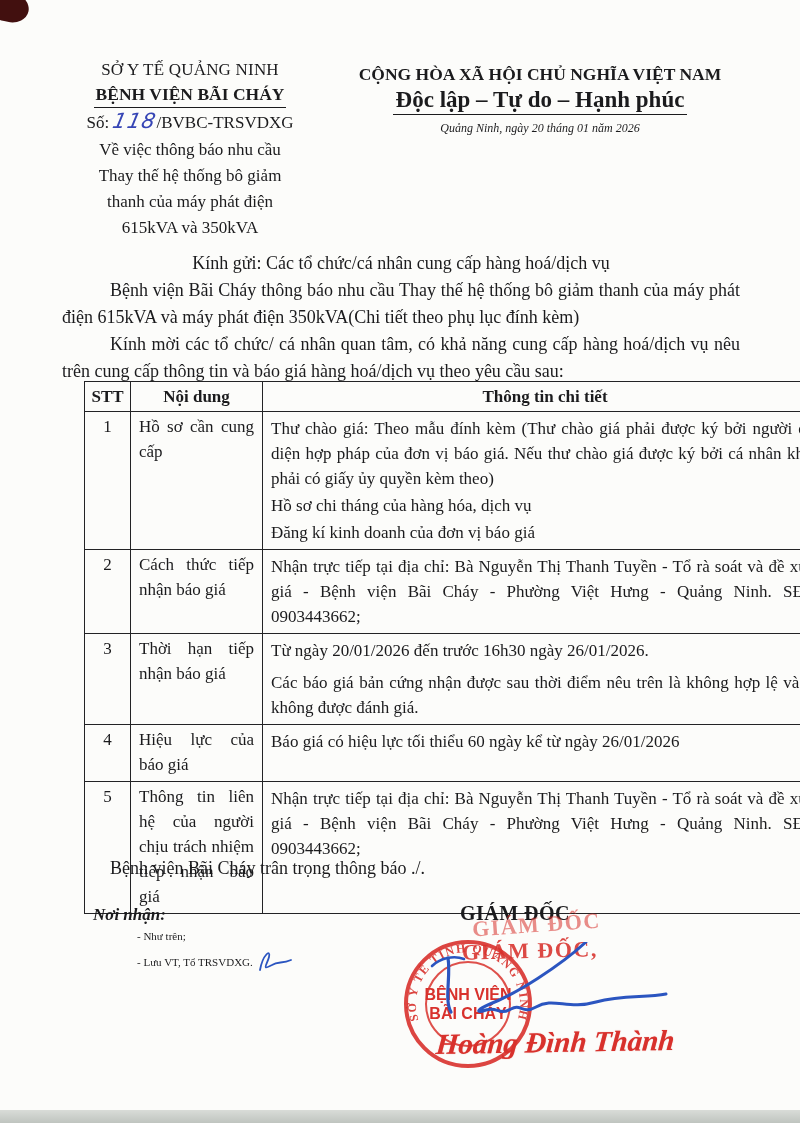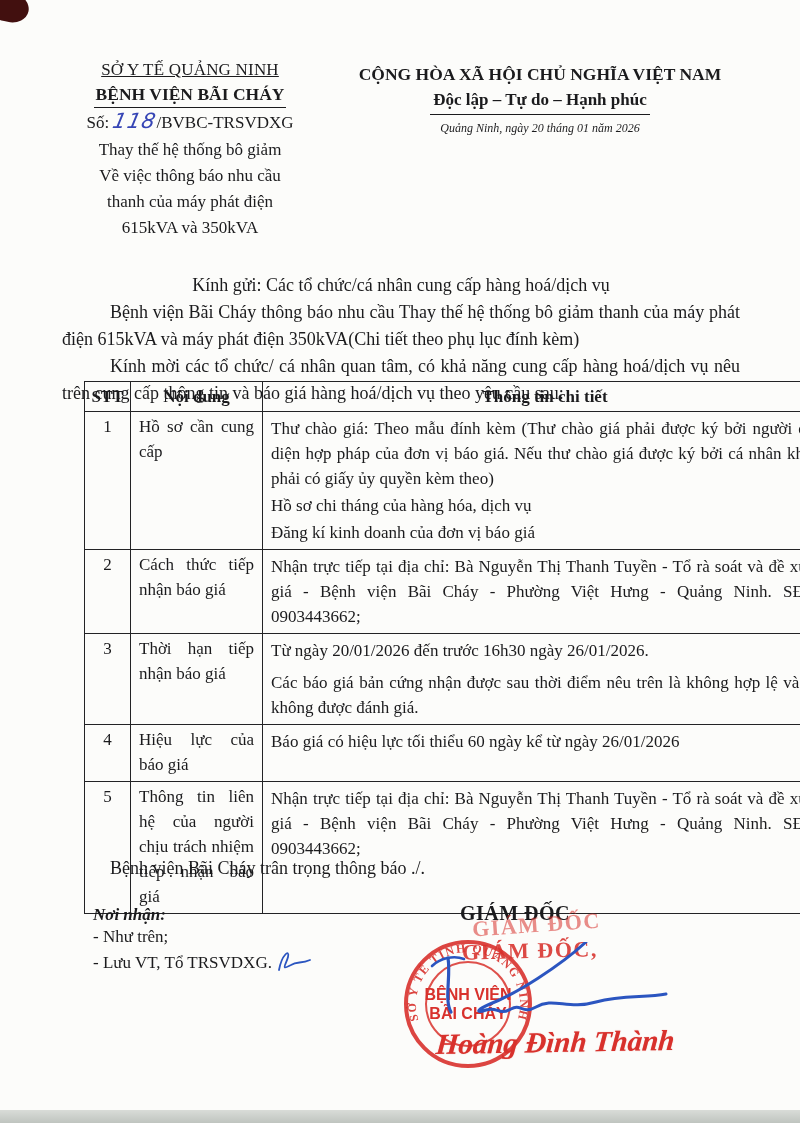--- a/index.html
+++ b/index.html
@@ -21,49 +21,49 @@
   }
   .bottom-strip {
     position:absolute; left:0; bottom:0; width:800px; height:13px;
     background:linear-gradient(180deg,#d9dcd8 0%,#bfc4bf 100%);
   }
   
   .hdr-left {
     position:absolute; left:52px; top:58px; width:276px;
     text-align:center; font-size:17px; line-height:24px;
   }
-  .hdr-left .org1 { font-size:17px; letter-spacing:.2px;text-decoration:underline; }
+  .hdr-left .org1 { font-size:17px; letter-spacing:.2px; }
   .hdr-left .org2 {
     font-weight:bold; font-size:17.5px; display:inline-block;
     border-bottom:1.6px solid #1b1b1d; padding:0 2px 1px 2px;font-family:Liberation Serif, serif;
   }
   .doc-no { margin-top:3px; font-size:17px; }
   .hand-no {
     color:#3645b5; font-style:italic; font-size:21px;
     font-family:"DejaVu Sans", sans-serif;
     display:inline-block; transform:skewX(-12deg); letter-spacing:1px;
     line-height:1;
   }
   .subject { font-size:17px; line-height:26px; margin-top:2px; }
   .hdr-right {
     position:absolute; left:336px; top:62px; width:408px;
     text-align:center; line-height:24px;
   }
   .hdr-right .nat1 { font-weight:bold; font-size:17.5px; }
   .hdr-right .nat2 {
-    font-weight:bold; font-size:17px; display:inline-block;
+    font-weight:bold; font-size:23px; display:inline-block;
     border-bottom:1.6px solid #1b1b1d; padding:0 3px 2px 3px; margin-top:2px;
   }
   .dateline { font-style:italic; font-size:12px; margin-top:1px; }
   
   .body-text {
     position:absolute; left:62px; top:250px; width:678px;
     font-size:18px; line-height:27px; text-align:justify;
   }
-  .salutation { text-align:center; text-indent:0;margin-top:22px; }
+  .salutation { text-align:center; text-indent:0; }
   .para { text-indent:48px; }
   
   table.main {
     position:absolute; left:84px; top:381px; width:744px;
     border-collapse:collapse; font-size:17px; line-height:25px;
     table-layout:fixed;
   }
   table.main td, table.main th {
     border:1.6px solid #232325; vertical-align:top; padding:2px 8px 4px 8px;
   }
@@ -77,21 +77,21 @@
   tr.r1 { height:114px; } tr.r2 { height:70px; } tr.r3 { height:81px; }
   tr.r4 { height:57px; }  tr.r5 { height:123px; }
   tr.r3 td.ct .seg + .seg { margin-top:7px; }
   
   .closing {
     position:absolute; left:62px; top:858px; width:678px;
     font-size:18px; text-indent:48px;
   }
   .noi-nhan { position:absolute; left:93px; top:905px; width:260px; }
   .noi-nhan .nn-title { font-weight:bold; font-style:italic; font-size:17px; }
-  .noi-nhan .nn-item { font-size:17px; line-height:23px; }
+  .noi-nhan .nn-item { font-size:11px; line-height:23px;margin-left:44px; }
   .nn-line { display:flex; align-items:flex-end; }
   .signer-title {
     position:absolute; left:440px; top:902px; width:150px;
     text-align:center; font-weight:bold; font-size:20px; letter-spacing:.5px;
   }
   .red-stamp-text {
     position:absolute; font-weight:bold; color:#d8312c;
     font-size:22px; letter-spacing:1.5px; white-space:nowrap;
   }
   .red1 { left:472px; top:912px; opacity:.55; transform:rotate(-4deg); }
@@ -110,22 +110,22 @@
 
 <div class="page">
 
   <div class="corner-blob"></div>
 
   <div class="hdr-left">
     <div class="org1">SỞ Y TẾ QUẢNG NINH</div>
     <div><span class="org2">BỆNH VIỆN BÃI CHÁY</span></div>
     <div class="doc-no"><span>Số: </span><span class="hand-no">118</span><span>/BVBC-TRSVDXG</span></div>
     <div class="subject">
+      <div>Về việc thông báo nhu cầu</div>
       <div>Thay thế hệ thống bô giảm</div>
-      <div>Về việc thông báo nhu cầu</div>
       <div>thanh của máy phát điện</div>
       <div>615kVA và 350kVA</div>
     </div>
   </div>
 
   <div class="hdr-right">
     <div class="nat1">CỘNG HÒA XÃ HỘI CHỦ NGHĨA VIỆT NAM</div>
     <div><span class="nat2">Độc lập – Tự do – Hạnh phúc</span></div>
     <div class="dateline">Quảng Ninh, ngày 20 tháng 01 năm 2026</div>
   </div>

